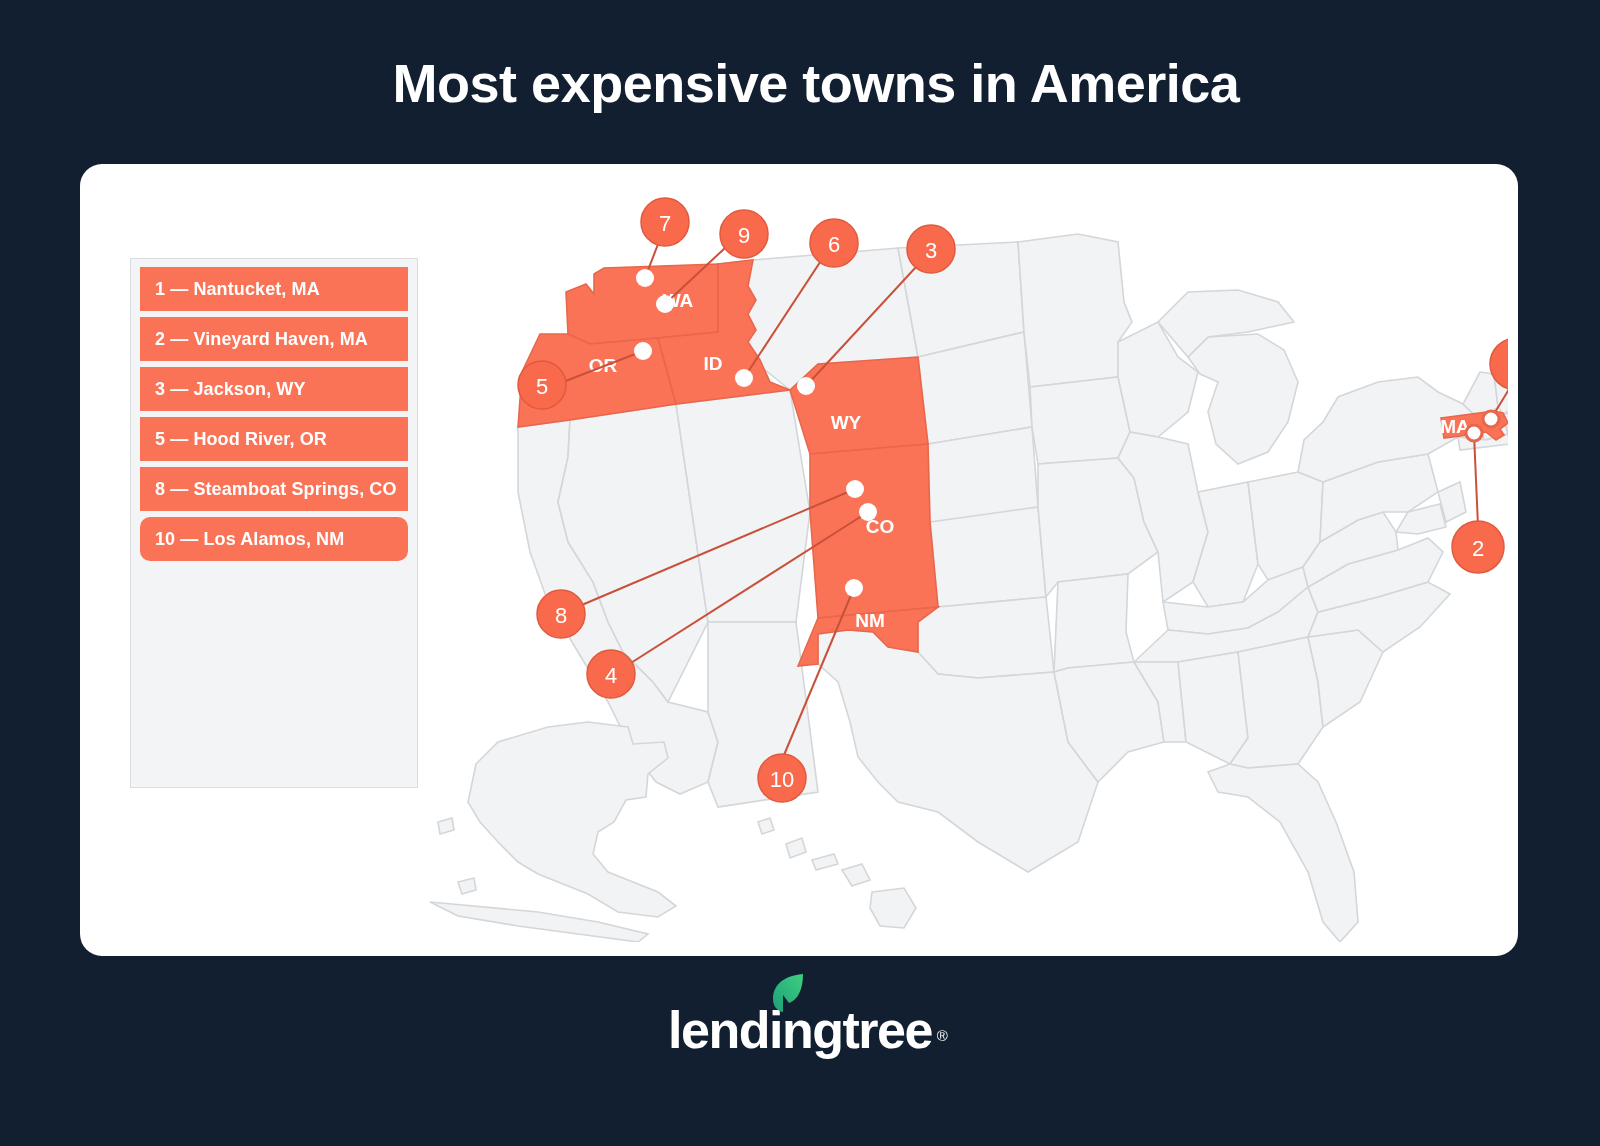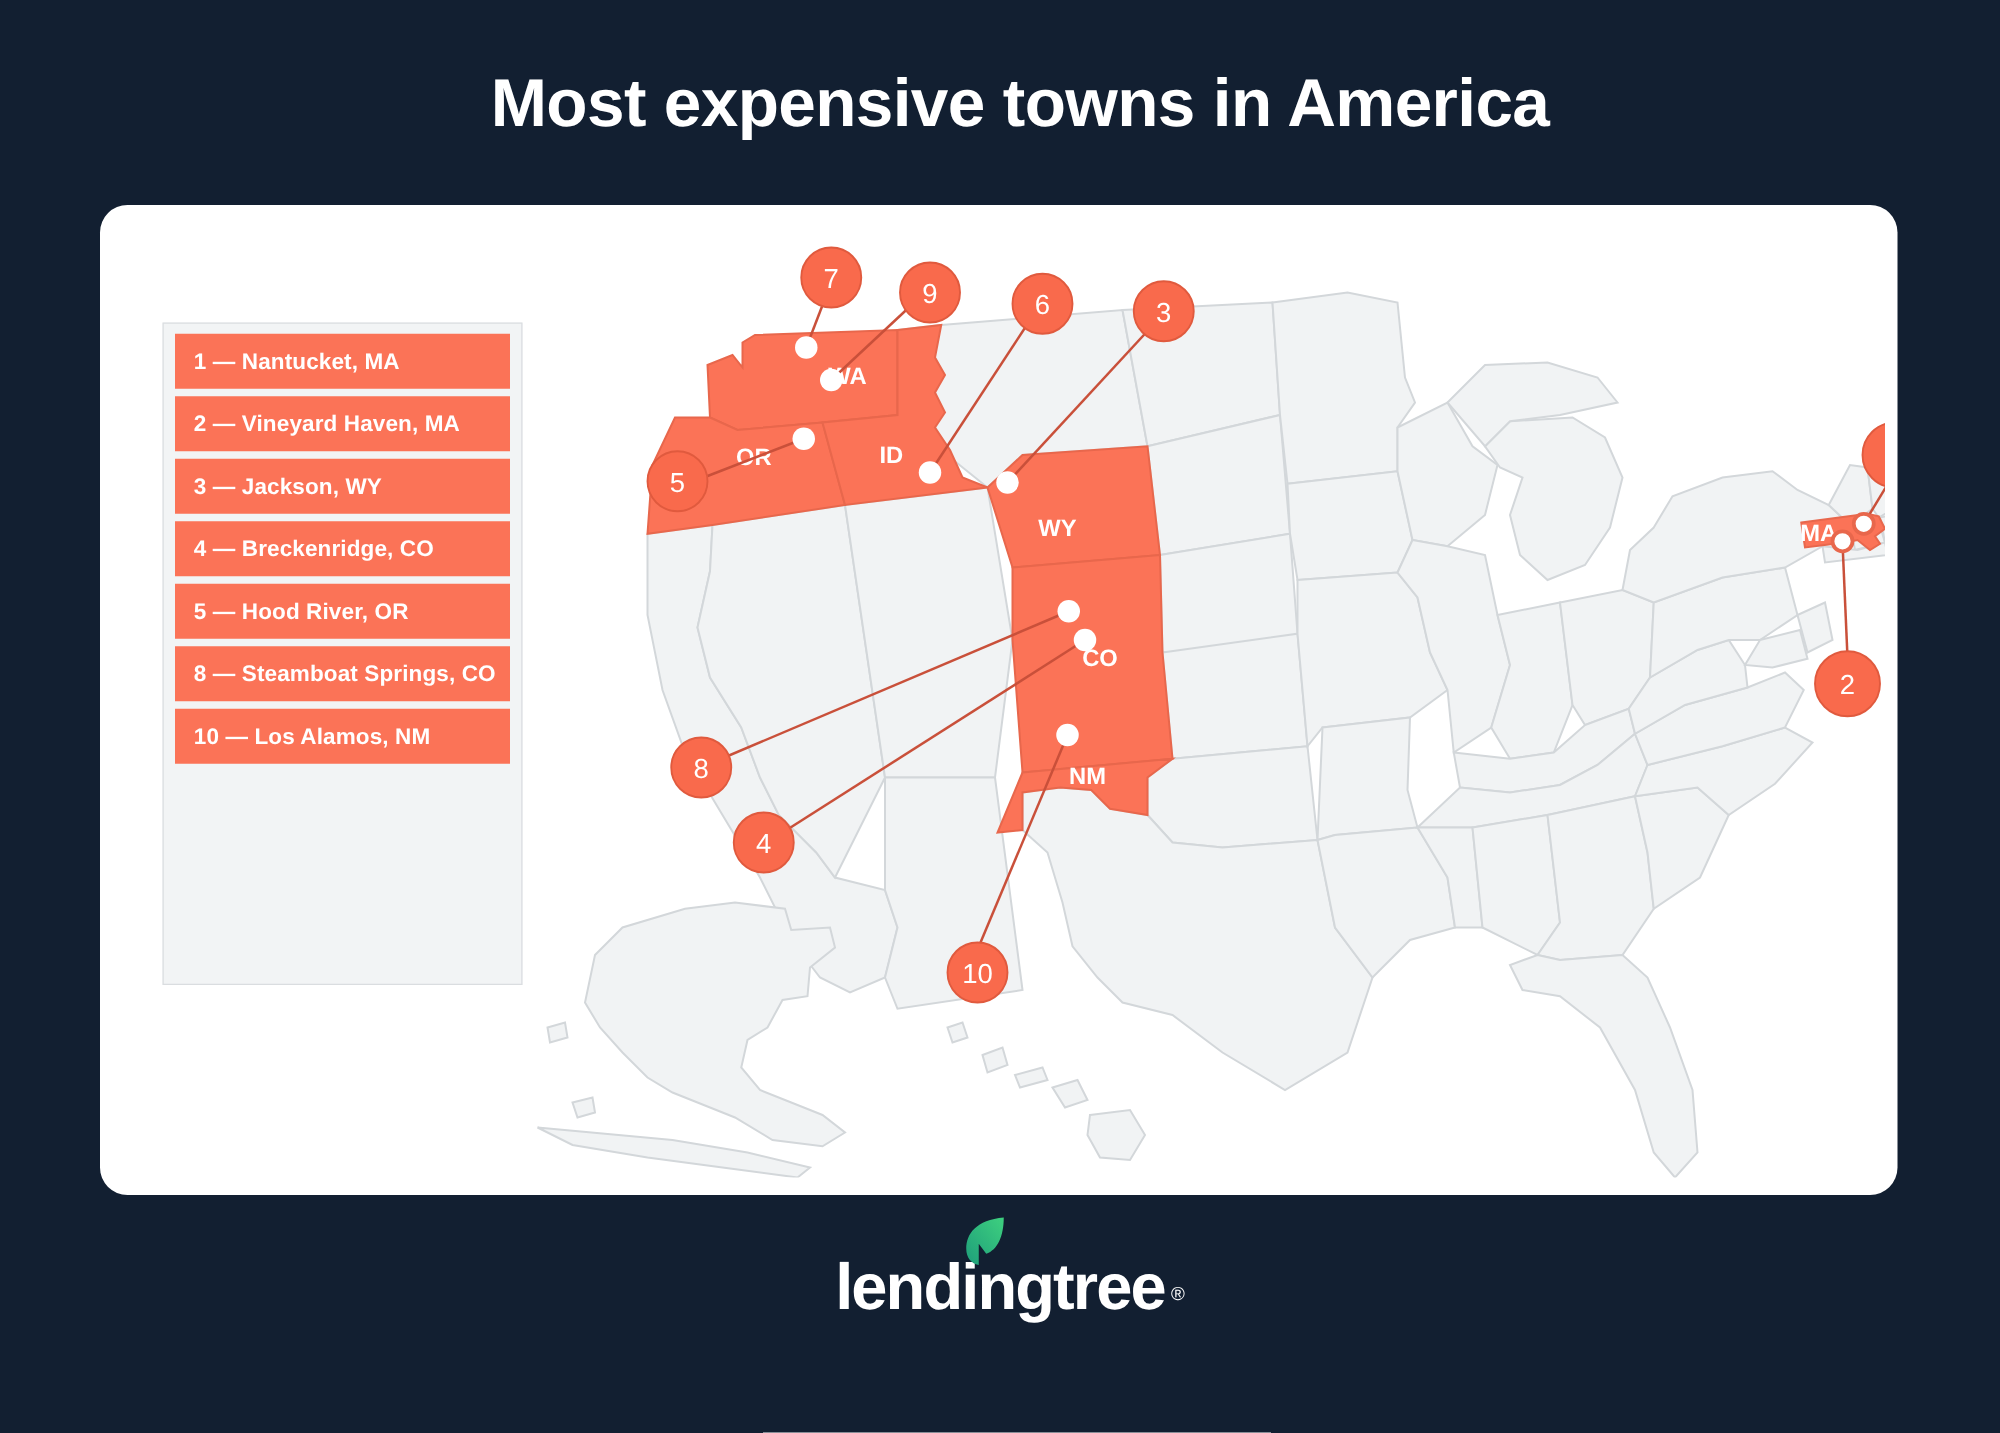--- a/index.html
+++ b/index.html
@@ -41,21 +41,21 @@
     background:#FB7357;
     margin-bottom:6px;
     display:flex;
     align-items:center;
     padding-left:15px;
     box-sizing:border-box;
     color:#ffffff;
     font-size:18px;
     letter-spacing:0.1px;
   }
-  .legend-row:last-child{margin-bottom:1px;}
+  .legend-row:last-child{margin-bottom:1px;border-radius:10px;}
   
   #map-wrap{
     position:absolute;
     left:338px; top:18px;
     width:1090px; height:760px;
   }
   svg.usmap{display:block;width:1090px;height:760px;}
   .st-base{fill:#F1F3F4;stroke:#D3D7DA;stroke-width:1.6;}
   .st-hl{fill:#FB7357;stroke:#E8674C;stroke-width:1.6;}
   .st-label{fill:#ffffff;font-size:19px;font-weight:bold;font-family:"Liberation Sans",sans-serif;}
@@ -99,23 +99,20 @@
 
   <div id="legend">
     <div class="legend-row">
         <span>1 — Nantucket, MA</span>
       </div>
     <div class="legend-row">
         <span>2 — Vineyard Haven, MA</span>
       </div>
     <div class="legend-row">
         <span>3 — Jackson, WY</span>
-      </div>
-    <div class="legend-row">
-        <span>4 — Breckenridge, CO</span>
       </div>
     <div class="legend-row">
         <span>5 — Hood River, OR</span>
       </div>
     <div class="legend-row">
         <span>8 — Steamboat Springs, CO</span>
       </div>
     <div class="legend-row">
         <span>10 — Los Alamos, NM</span>
       </div>

